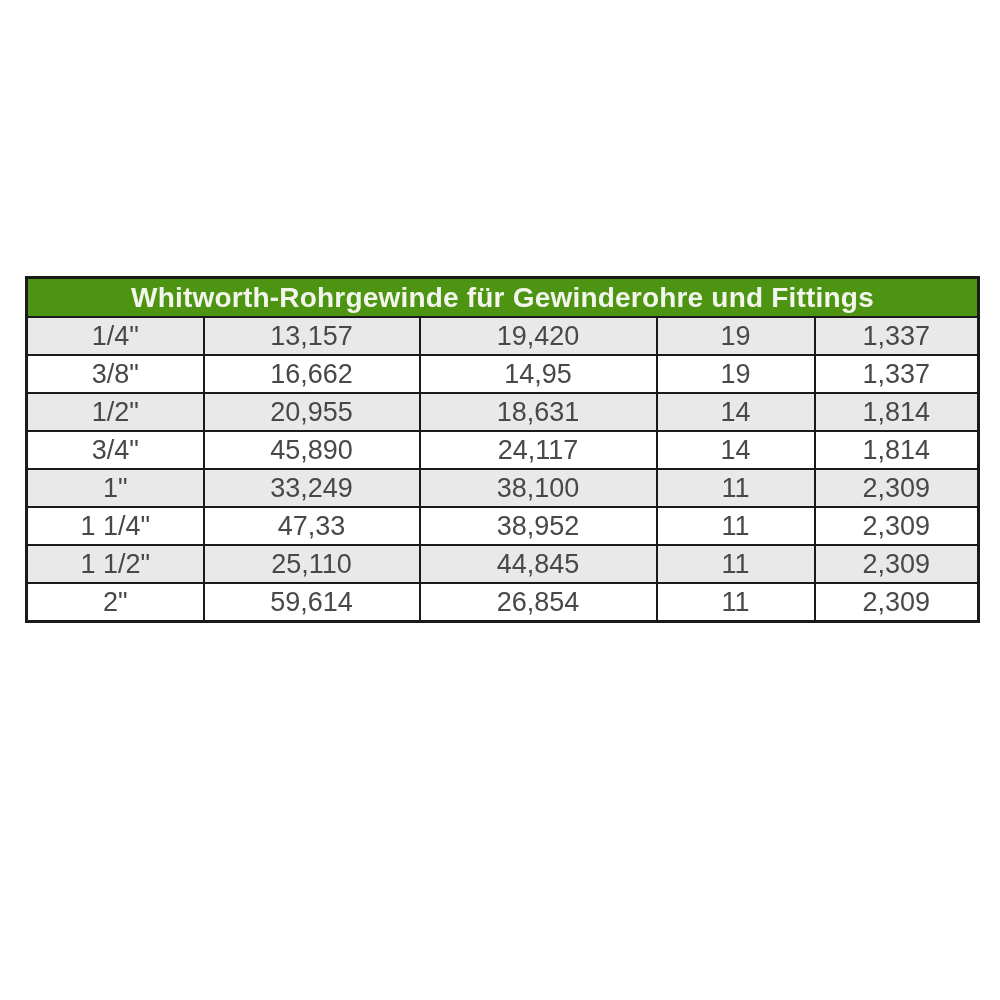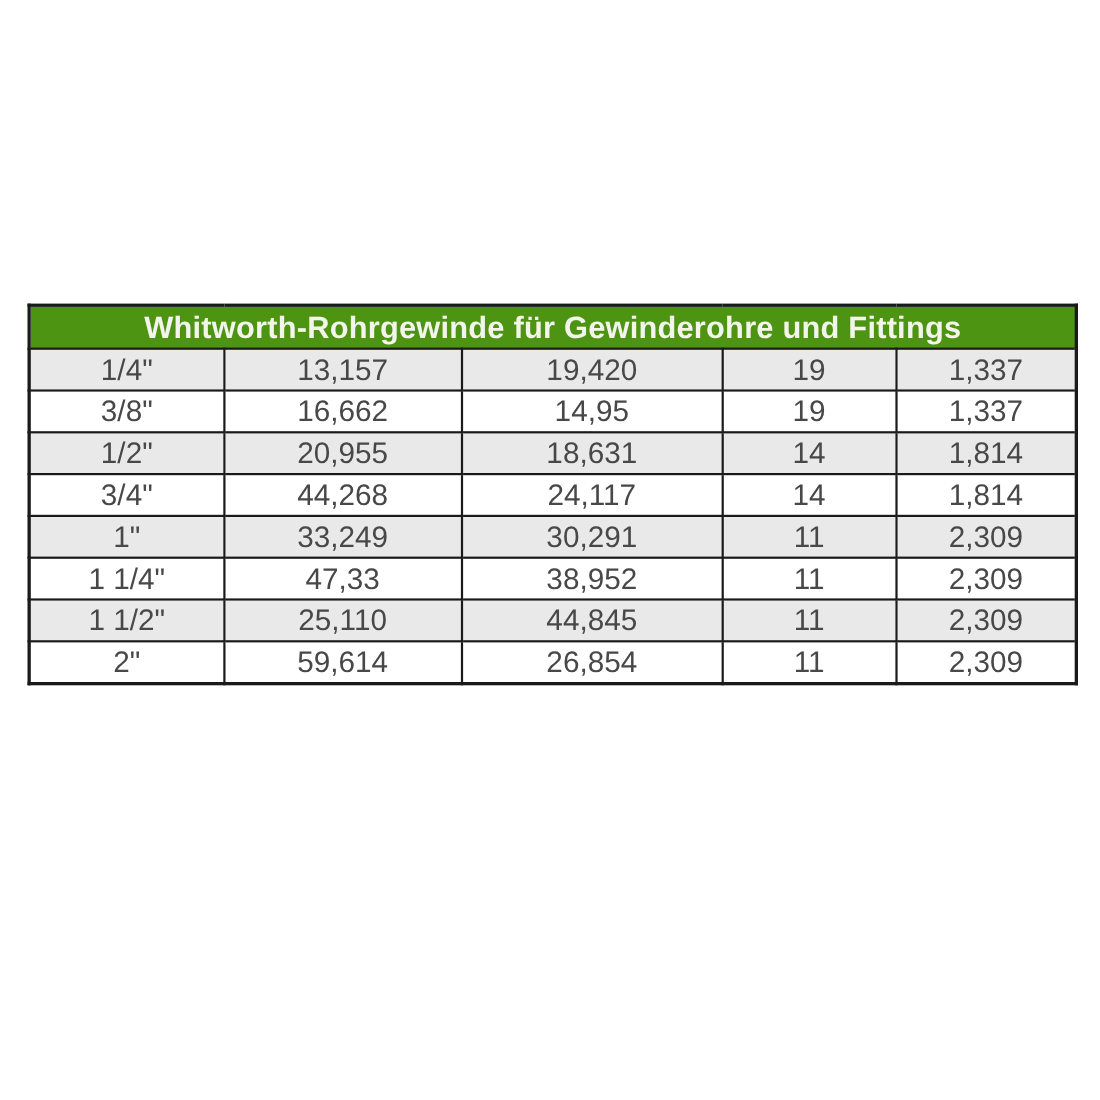--- a/index.html
+++ b/index.html
@@ -90,29 +90,29 @@
       </tr>
       <tr class="row-odd">
         <td>1/2"</td>
         <td>20,955</td>
         <td>18,631</td>
         <td>14</td>
         <td>1,814</td>
       </tr>
       <tr class="row-even">
         <td>3/4"</td>
-        <td>44,268</td>
+        <td>45,890</td>
         <td>24,117</td>
         <td>14</td>
         <td>1,814</td>
       </tr>
       <tr class="row-odd">
         <td>1"</td>
         <td>33,249</td>
-        <td>30,291</td>
+        <td>38,100</td>
         <td>11</td>
         <td>2,309</td>
       </tr>
       <tr class="row-even">
         <td>1 1/4"</td>
         <td>47,33</td>
         <td>38,952</td>
         <td>11</td>
         <td>2,309</td>
       </tr>

